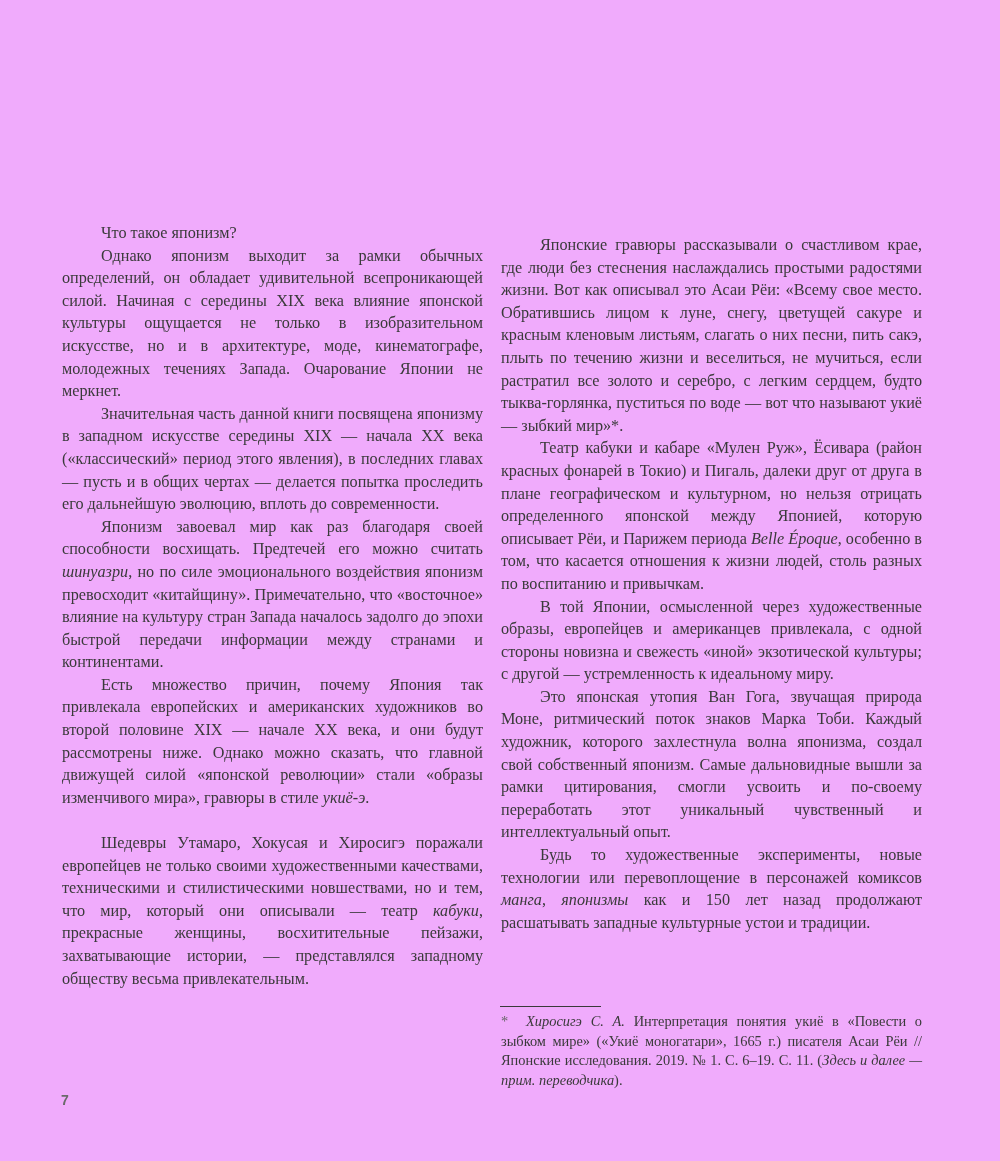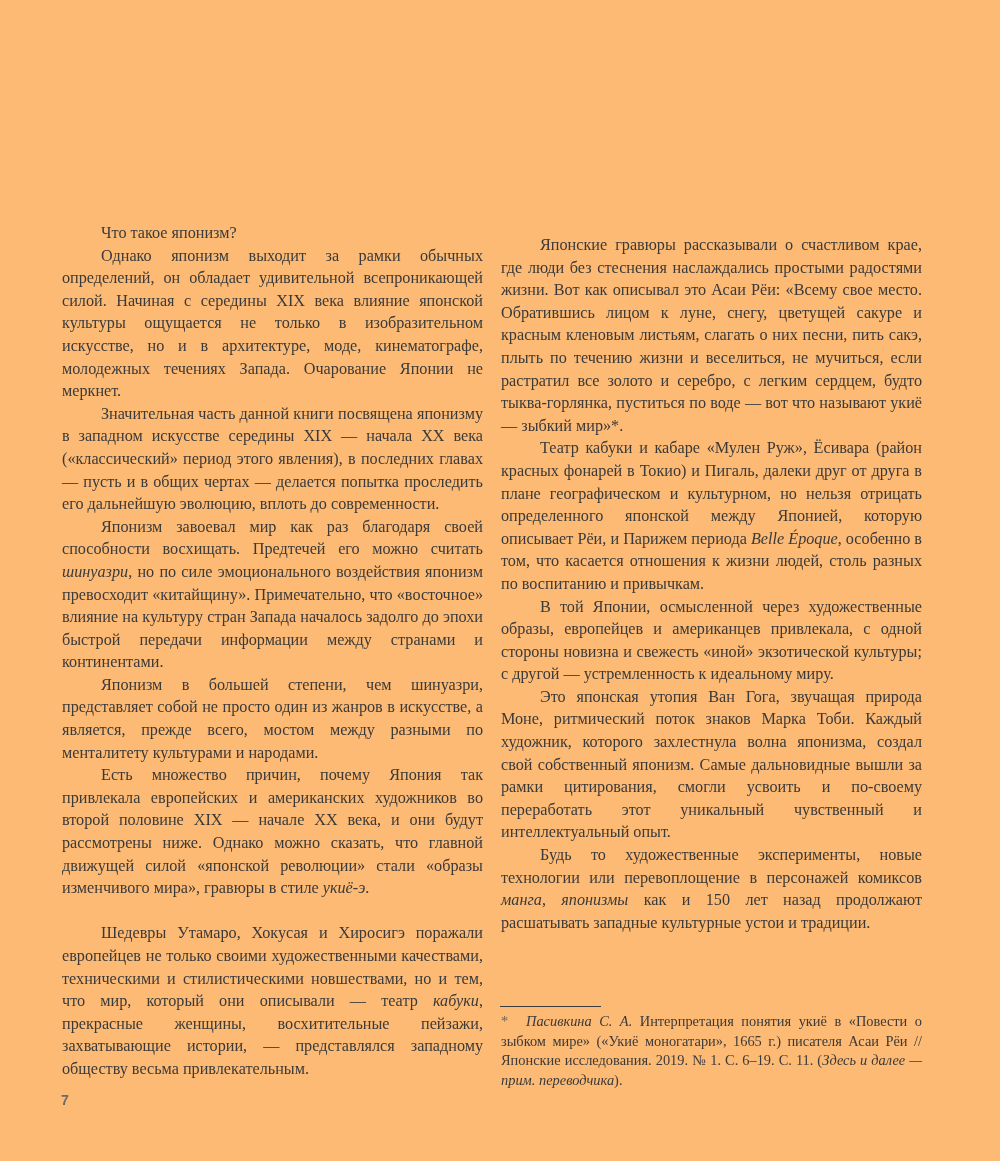--- a/index.html
+++ b/index.html
@@ -1,17 +1,17 @@
 <!DOCTYPE html>
 <html><head>
 <meta charset="utf-8">
 <style>
   html, body { margin: 0; padding: 0; background: #ffffff; }
   body { width: 1000px; height: 1161px; position: relative; overflow: hidden; }
-  .page { position: absolute; left: 0; top: 0; width: 1000px; height: 1161px; background: #fdba74; }
+  .page { position: absolute; left: 0; top: 0; width: 1000px; height: 1161px; background: #f0abfc; }
   .col {
     position: absolute;
     font-family: "Liberation Serif", "DejaVu Serif", serif;
     font-size: 16.2px;
     line-height: 22.6px;
     color: #3a3a3a;
     text-align: justify;
     hyphens: manual;
   }
   .col-left { left: 62px; top: 222px; width: 421px; }
@@ -36,32 +36,31 @@
 </head>
 <body>
 
 <div class="page">
 
   <div class="col col-left">
     <p>Что такое японизм?</p>
     <p>Однако японизм выходит за рамки обычных определений, он обладает удивительной всепроникающей силой. Начиная с середины XIX века влияние японской культуры ощущается не только в изобразительном искусстве, но и в архитектуре, моде, кинематографе, молодежных течениях Запада. Очарование Японии не меркнет.</p>
     <p>Значительная часть данной книги посвящена японизму в западном искусстве середины XIX — начала XX века («классический» период этого явления), в последних главах — пусть и в общих чертах — делается попытка проследить его дальнейшую эволюцию, вплоть до современности.</p>
     <p><span>Японизм завоевал мир как раз благодаря своей способности восхищать. Предтечей его можно считать </span><em>шинуазри</em><span>, но по силе эмоционального воздействия японизм превосходит «китайщину». Примечательно, что «восточное» влияние на культуру стран Запада началось задолго до эпохи быстрой передачи информации между странами и континентами.</span></p>
-    <p>Японизм в большей степени, чем шинуазри, представляет собой не просто один из жанров в искусстве, а является, прежде всего, мостом между разными по менталитету культурами и народами.</p>
     <p><span>Есть множество причин, почему Япония так привлекала европейских и американских художников во второй половине XIX — начале XX века, и они будут рассмотрены ниже. Однако можно сказать, что главной движущей силой «японской революции» стали «образы изменчивого мира», гравюры в стиле </span><em>укиё-э</em><span>.</span></p>
     <p style="margin-top:22.6px"><span>Шедевры Утамаро, Хокусая и Хиросигэ поражали европейцев не только своими художественными качествами, техническими и стилистическими новшествами, но и тем, что мир, который они описывали — театр </span><em>кабуки</em><span>, прекрасные женщины, восхитительные пейзажи, захватывающие истории, — представлялся западному обществу весьма привлекательным.</span></p>
   </div>
 
   <div class="col col-right">
     <p>Японские гравюры рассказывали о счастливом крае, где люди без стеснения наслаждались простыми радостями жизни. Вот как описывал это Асаи Рёи: «Всему свое место. Обратившись лицом к луне, снегу, цветущей сакуре и красным кленовым листьям, слагать о них песни, пить сакэ, плыть по течению жизни и веселиться, не мучиться, если растратил все золото и серебро, с легким сердцем, будто тыква-горлянка, пуститься по воде — вот что называют укиё — зыбкий мир»*.</p>
     <p><span>Театр кабуки и кабаре «Мулен Руж», Ёсивара (район красных фонарей в Токио) и Пигаль, далеки друг от друга в плане географическом и культурном, но нельзя отрицать определенного японской между Японией, которую описывает Рёи, и Парижем периода </span><em>Belle Époque</em><span>, особенно в том, что касается отношения к жизни людей, столь разных по воспитанию и привычкам.</span></p>
     <p>В той Японии, осмысленной через художественные образы, европейцев и американцев привлекала, с одной стороны новизна и свежесть «иной» экзотической культуры; с другой — устремленность к идеальному миру.</p>
     <p>Это японская утопия Ван Гога, звучащая природа Моне, ритмический поток знаков Марка Тоби. Каждый художник, которого захлестнула волна японизма, создал свой собственный японизм. Самые дальновидные вышли за рамки цитирования, смогли усвоить и по-своему переработать этот уникальный чувственный и интеллектуальный опыт.</p>
     <p><span>Будь то художественные эксперименты, новые технологии или перевоплощение в персонажей комиксов </span><em>манга</em><span>, </span><em>японизмы</em><span> как и 150 лет назад продолжают расшатывать западные культурные устои и традиции.</span></p>
   </div>
 
   <div class="footnote-rule"></div>
   <div class="footnote">
-    <span class="mark">*</span><em>Пасивкина С. А.</em><span> Интерпретация понятия укиё в «Повести о зыбком мире» («Укиё моногатари», 1665 г.) писателя Асаи Рёи // Японские исследования. 2019. № 1. С. 6–19. С. 11. (</span><em>Здесь и далее — прим. переводчика</em><span>).</span>
+    <span class="mark">*</span><em>Хиросигэ С. А.</em><span> Интерпретация понятия укиё в «Повести о зыбком мире» («Укиё моногатари», 1665 г.) писателя Асаи Рёи // Японские исследования. 2019. № 1. С. 6–19. С. 11. (</span><em>Здесь и далее — прим. переводчика</em><span>).</span>
   </div>
 
   <div class="page-number">7</div>
 </div>
 
 </body></html>

